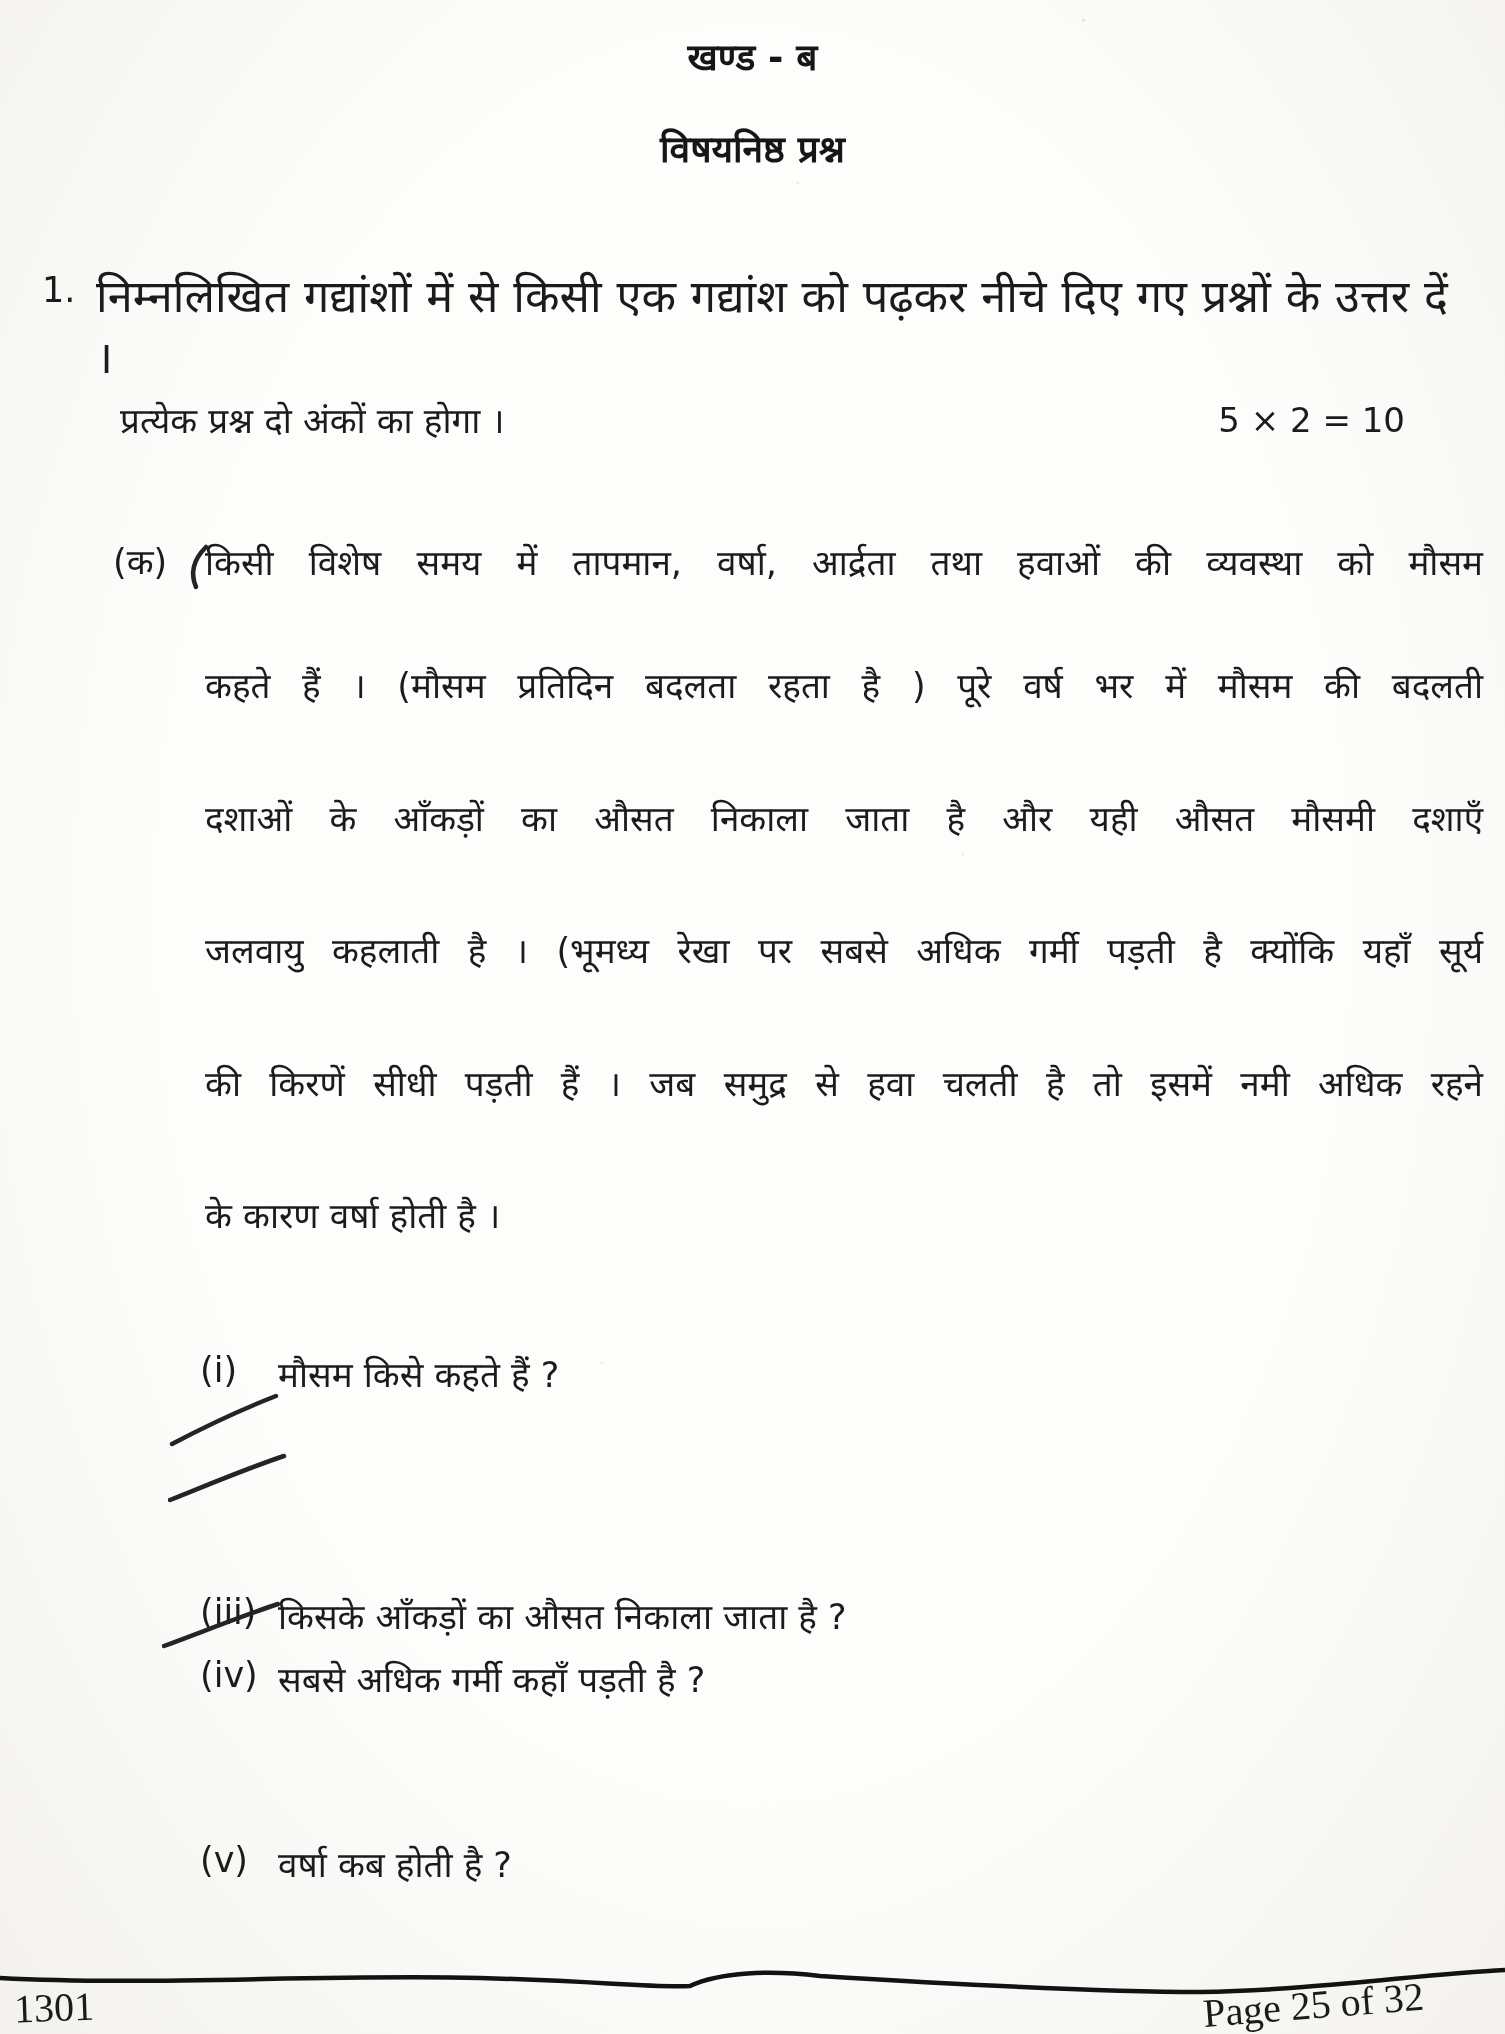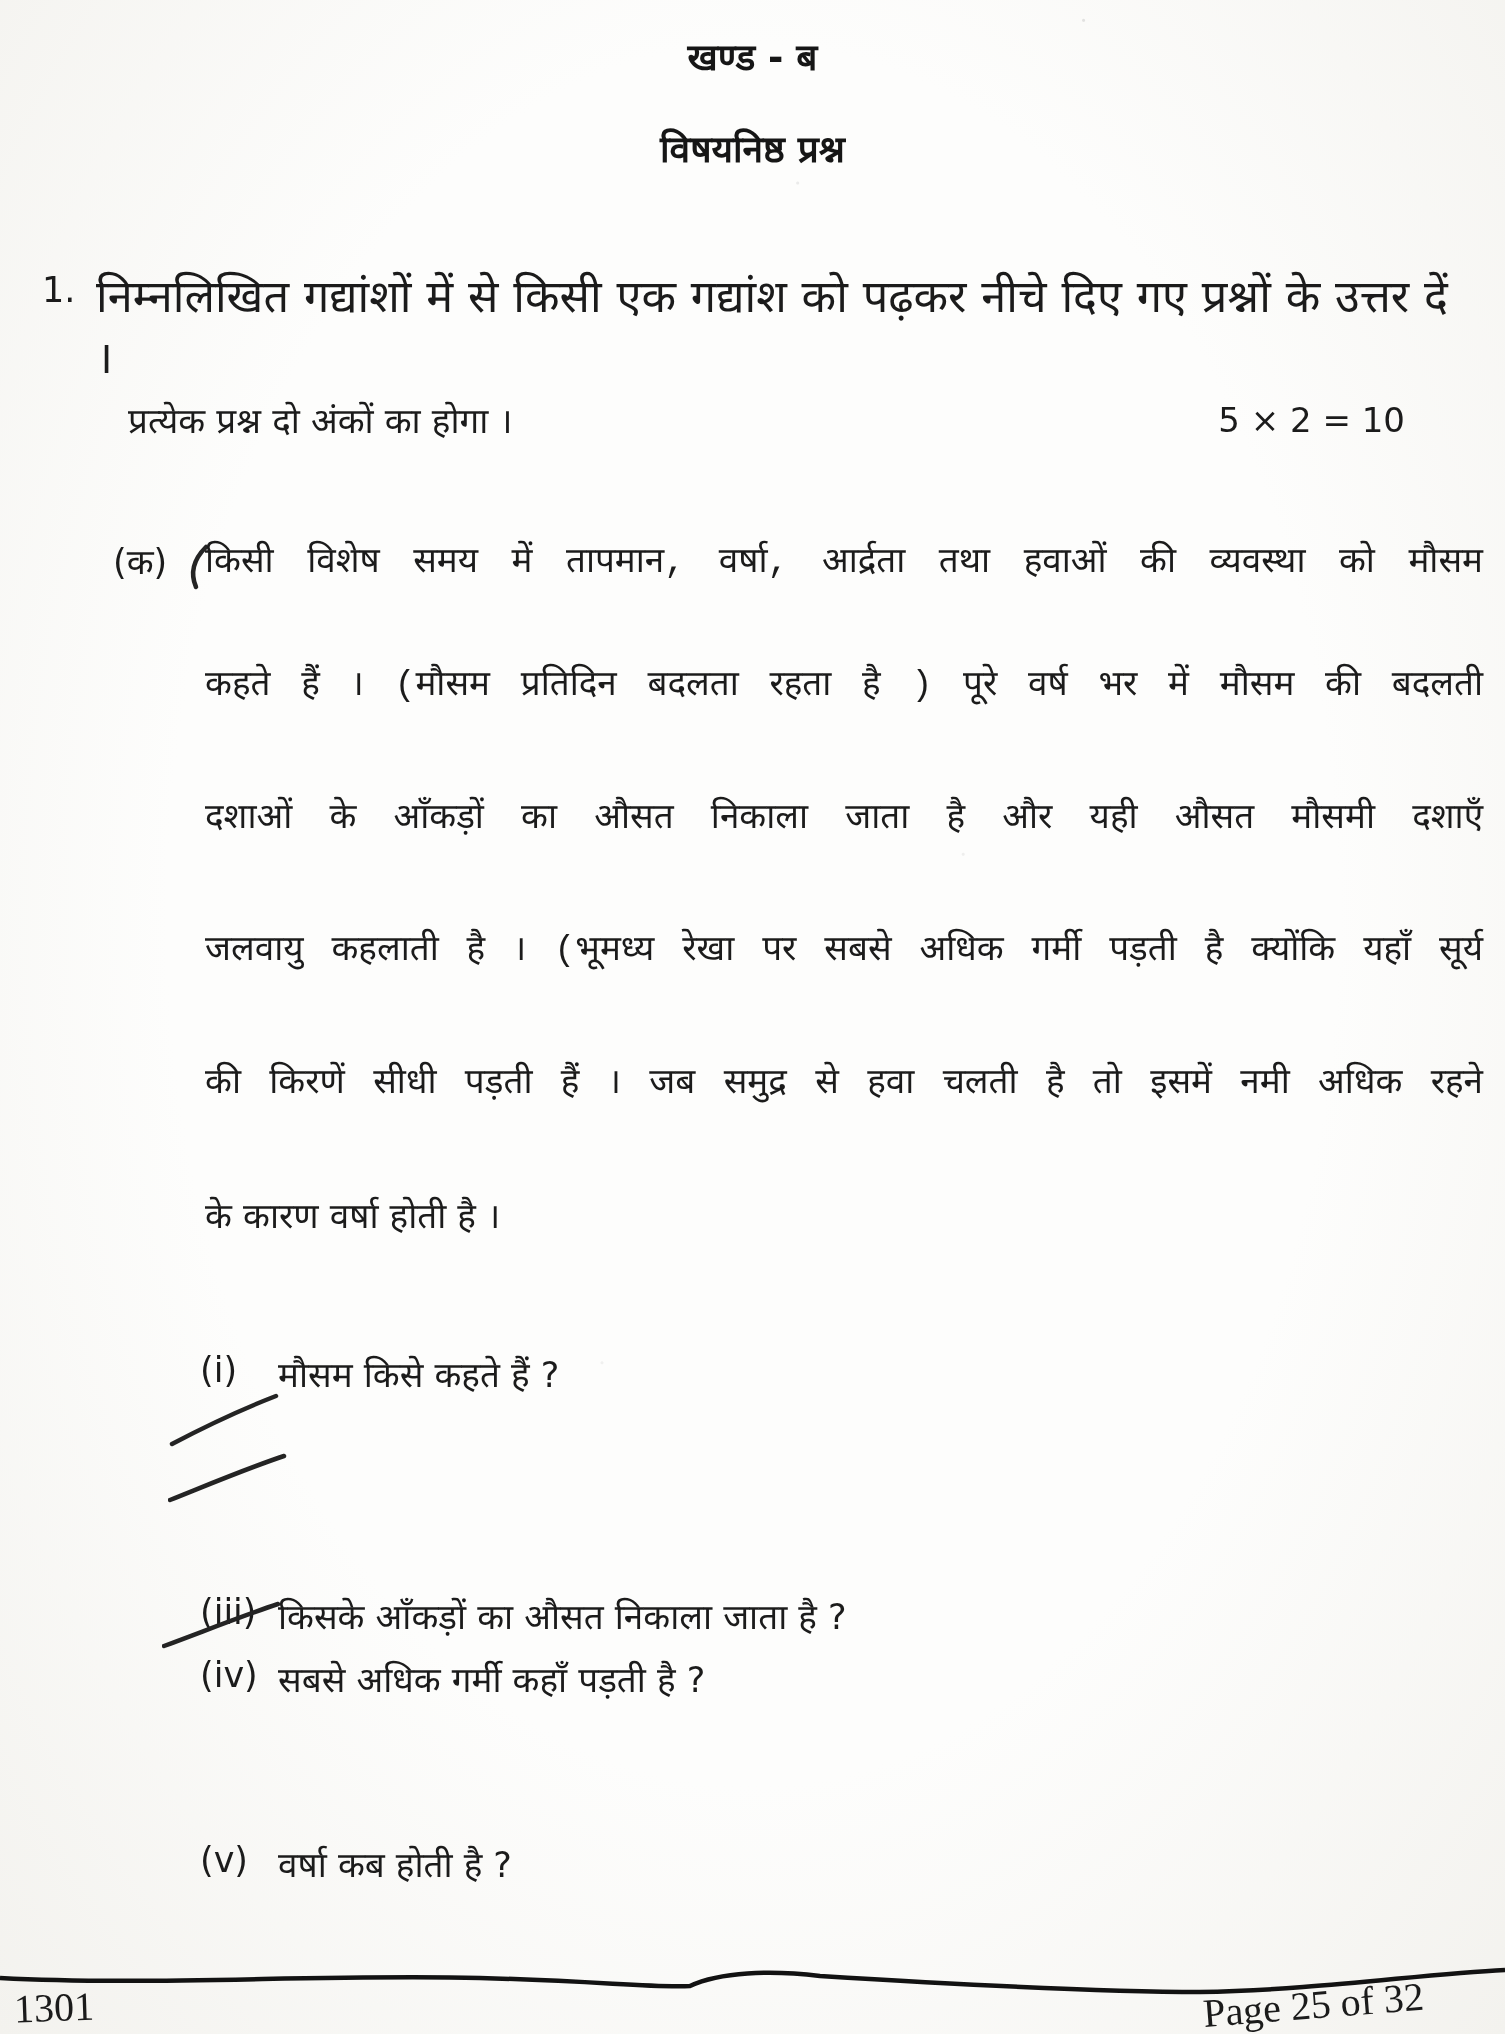--- a/index.html
+++ b/index.html
@@ -20,27 +20,27 @@
     overflow: hidden;
   }
   .h { position: absolute; left: 0; right: 0; text-align: center;
        font-size: 37px; font-weight: bold; margin: 0; color: #161616; }
   .section-title { top: 30px; }
   .subtitle { top: 122px; }
 
   .qnum   { position: absolute; left: 42px;  top: 270px; font-size: 35px; }
   .instr1 { position: absolute; left: 96px;  top: 264px; width: 1352px;
             font-size: 45px; text-align: justify; text-align-last: justify; }
-  .instr2 { position: absolute; left: 120px; top: 396px; font-size: 35px; margin-left: 8px; }
+  .instr2 { position: absolute; left: 120px; top: 396px; font-size: 35px; }
   .marks  { position: absolute; right: 100px; top: 400px; font-size: 34px; }
 
   .plabel { position: absolute; left: 113px; top: 537px; font-size: 35px; }
   .pline  { position: absolute; left: 205px; width: 1278px; font-size: 35px;
             line-height: 52px; }
-  .just   { text-align: justify; text-align-last: justify; font-family: Liberation Mono, monospace; }
+  .just   { text-align: justify; text-align-last: justify; }
 
   .subq   { position: absolute; left: 200px; width: 1080px; display: flex;
             font-size: 35px; }
   .slabel { flex: 0 0 78px; }
   .stext  { flex: 1 1 auto; }
 
   .pen    { position: absolute; pointer-events: none; }
   .pen path { fill: none; stroke: #242424; stroke-width: 4.5px; stroke-linecap: round; }
 
   .rule   { position: absolute; left: 0; top: 1962px; }

